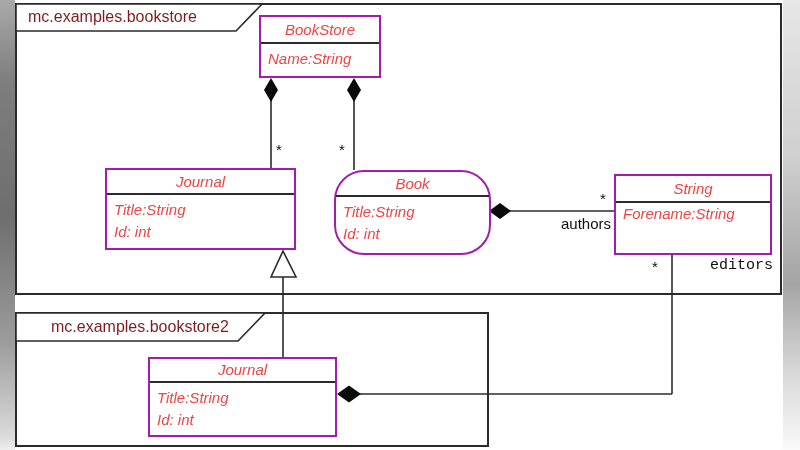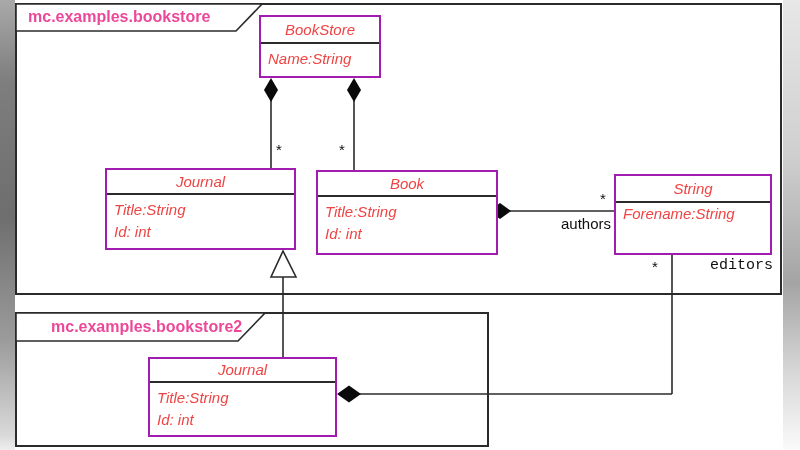--- a/index.html
+++ b/index.html
@@ -16,21 +16,21 @@
   
   #wires{position:absolute;left:0;top:0;width:800px;height:450px;pointer-events:none;}
 
   
   .cls{position:absolute;background:#ffffff;border:2px solid #a21caf;box-sizing:border-box;color:#ef4444;font-style:italic;}
   .cls-title{border-bottom:2px solid #2b2b2b;text-align:center;font-size:15px;}
   .cls-attrs{padding:4px 7px 0 7px;font-size:15px;line-height:22px;white-space:nowrap;}
 
   
   .lbl{position:absolute;font-size:15px;color:#0f0f0f;white-space:nowrap;}
-  .pkg-name{position:absolute;font-size:16px;color:#ec4899;white-space:nowrap;font-weight:bold;}
+  .pkg-name{position:absolute;font-size:16px;color:#7f1d1d;white-space:nowrap;}
 </style>
 </head>
 <body>
 
 <div id="stage">
 
   <div id="edge-left" class="edge-strip"></div>
   <div id="edge-right" class="edge-strip"></div>
 
   <svg id="wires" viewBox="0 0 800 450" xmlns="http://www.w3.org/2000/svg">
@@ -78,21 +78,21 @@
   </div>
 
   <div class="cls" style="left:105px;top:168px;width:191px;height:82px;">
     <div class="cls-title" style="line-height:23px;">Journal</div>
     <div class="cls-attrs">
       <div>Title:String</div>
       <div>Id: int</div>
     </div>
   </div>
 
-  <div class="cls" style="left:316px;top:170px;width:182px;height:85px;">
+  <div class="cls" style="left:334px;top:170px;width:157px;height:85px;border-radius:30px;">
     <div class="cls-title" style="line-height:23px;">Book</div>
     <div class="cls-attrs">
       <div>Title:String</div>
       <div>Id: int</div>
     </div>
   </div>
 
   <div class="cls" style="left:614px;top:174px;width:158px;height:81px;">
     <div class="cls-title" style="line-height:25px;">String</div>
     <div class="cls-attrs" style="padding-top:0;">

